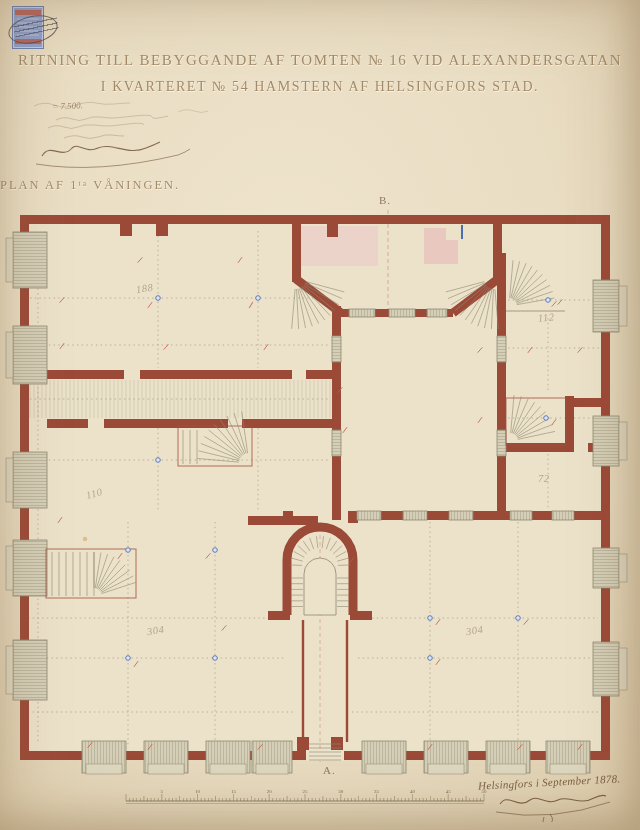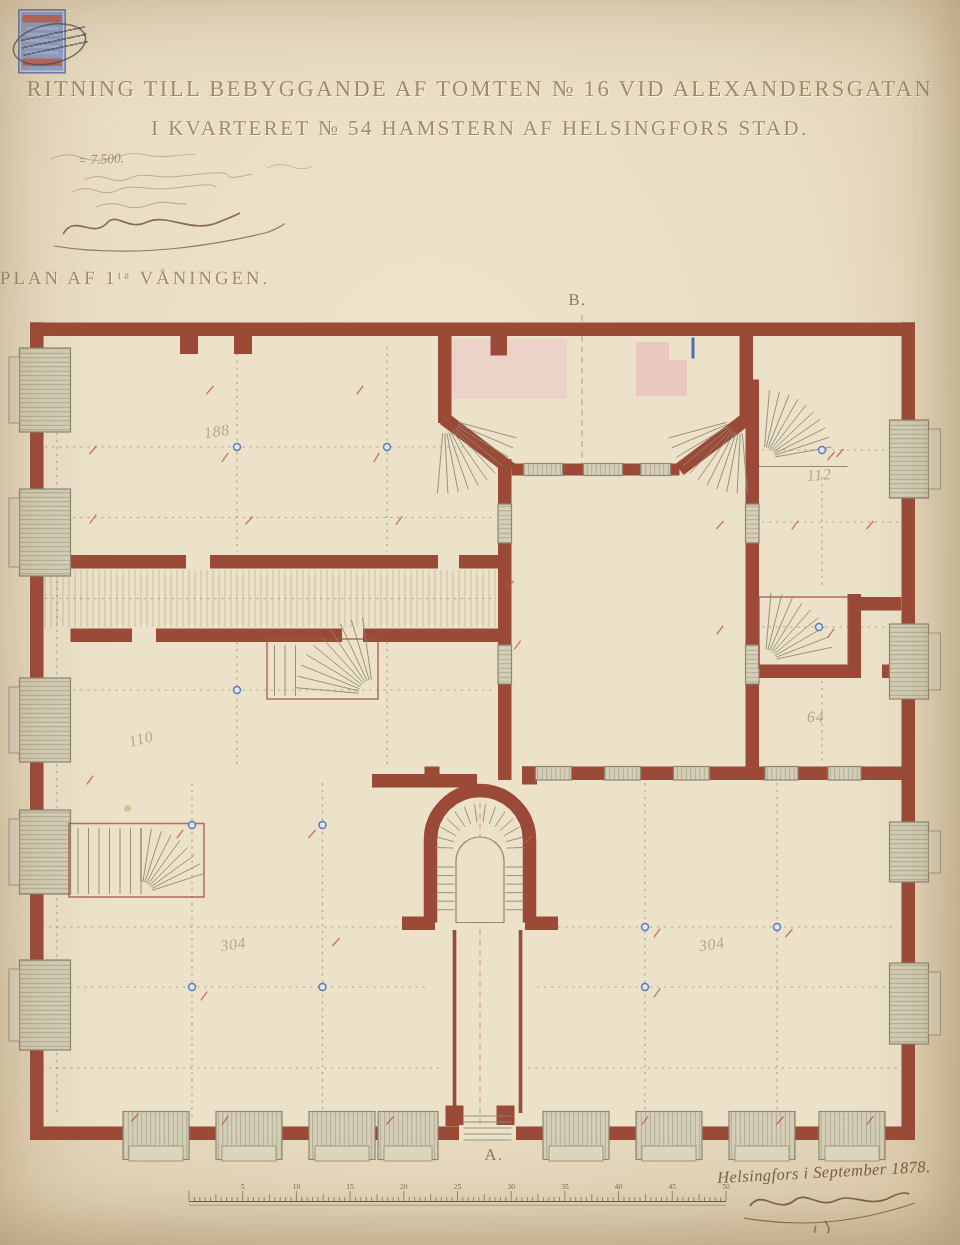--- a/index.html
+++ b/index.html
@@ -370,21 +370,21 @@
         <path d="M-3,2 L3,-2" transform="translate(352,560) rotate(-15)" stroke="#c25847" stroke-width="0.9" opacity="0.8" fill="none"></path>
         <path d="M-3,2 L3,-2" transform="translate(60,520) rotate(-20)" stroke="#c25847" stroke-width="0.9" opacity="0.8" fill="none"></path>
         <path d="M-3,2 L3,-2" transform="translate(90,745) rotate(-15)" stroke="#c25847" stroke-width="0.9" opacity="0.8" fill="none"></path>
       </g>
     </svg>
 
   <div id="room-labels">
       <div class="roomnum" style="left: 136px; top: 283px; transform: rotate(-8deg);">188</div>
       <div class="roomnum" style="left: 538px; top: 312px; transform: rotate(-5deg);">112</div>
       <div class="roomnum" style="left: 86px; top: 488px; transform: rotate(-14deg);">110</div>
-      <div class="roomnum" style="left: 538px; top: 473px; transform: rotate(0deg);">64</div>
+      <div class="roomnum" style="left: 538px; top: 473px; transform: rotate(0deg);">72</div>
       <div class="roomnum" style="left: 147px; top: 625px; transform: rotate(-8deg);">304</div>
       <div class="roomnum" style="left: 466px; top: 625px; transform: rotate(-8deg);">304</div>
     </div>
 
   <div class="axis a">A.</div>
 
   <svg id="scalebar" width="372" height="26">
       <line x1="6" y1="14" x2="364" y2="14" stroke="#6b5b44" stroke-width="0.7"></line>
       <line x1="6" y1="16.5" x2="364" y2="16.5" stroke="#6b5b44" stroke-width="0.4" opacity="0.7"></line>
       <line x1="6" y1="7" x2="6" y2="14" stroke="#6b5b44" stroke-width="0.5" opacity="0.85"></line>

